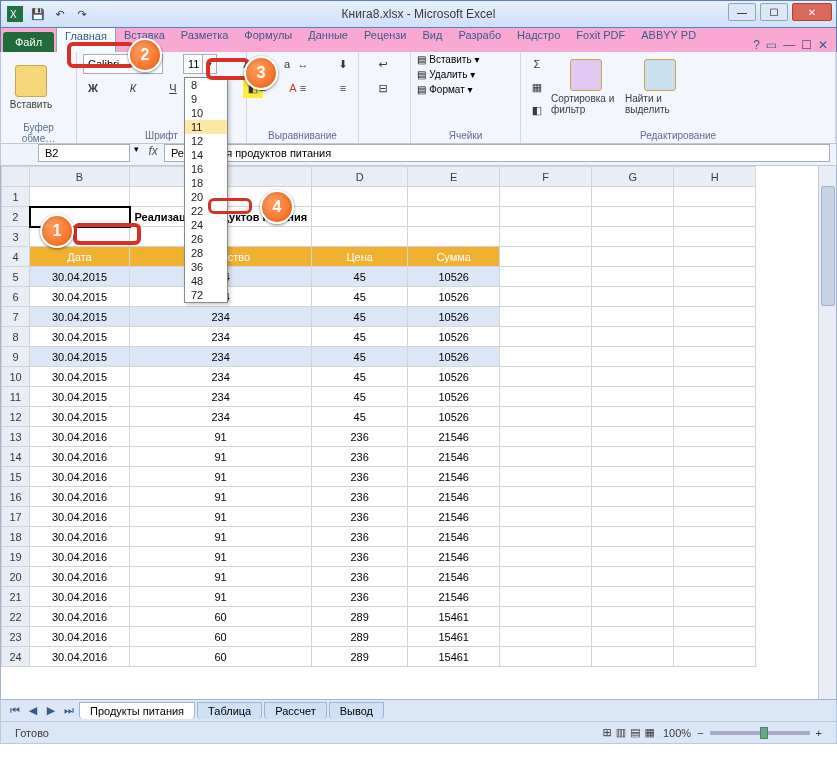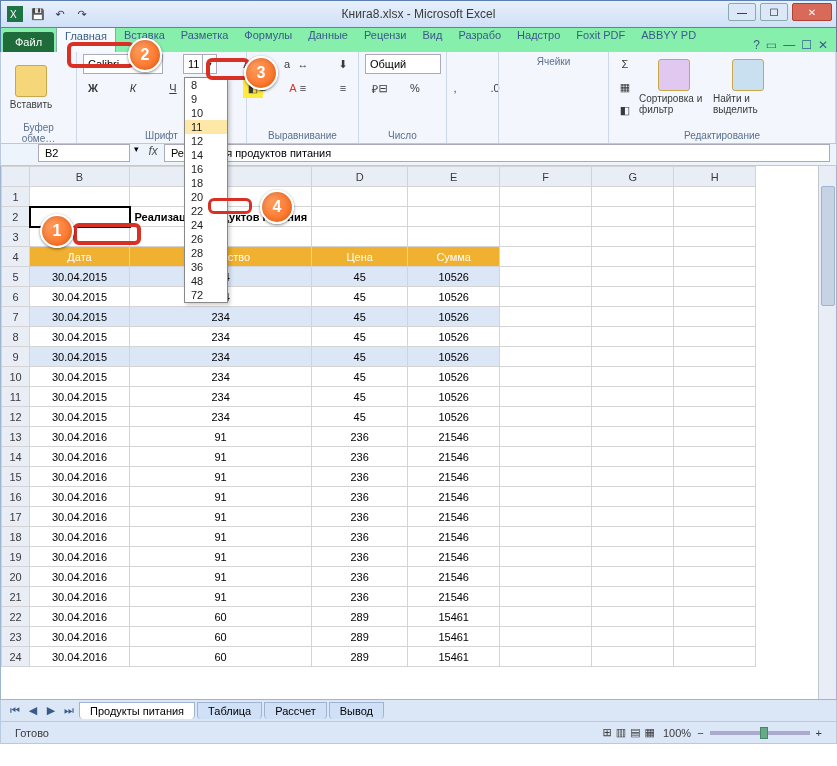--- a/index.html
+++ b/index.html
@@ -9,21 +9,21 @@
 .titlebar { height: 28px; background: linear-gradient(#e8f0fb,#cfe0f7); border: 1px solid #5a7fb0; display:flex; align-items:center; position:relative; }
 .titlebar .sysicon { margin:0 6px; width:16px; height:16px; }
 .titlebar .qat { display:flex; gap:4px; align-items:center; }
 .titlebar .qat .qbtn { width:18px; height:18px; display:flex; align-items:center; justify-content:center; font-size:11px; color:#335; }
 .titlebar .title { position:absolute; left:50%; transform:translateX(-50%); font-size:12px; color:#3a3a3a; }
 .winbtns { position:absolute; right:4px; top:2px; display:flex; gap:4px; }
 .winbtns .wb { width:28px; height:18px; border:1px solid #8aa; background:#dce8f7; border-radius:2px; font-size:10px; display:flex; align-items:center; justify-content:center; }
 .winbtns .wb.close { background:#d96a5a; color:#fff; border-color:#b04030; width:40px; }
 
 
-.tabsrow { height:24px; background:#86efac; border-left:1px solid #5a7fb0; border-right:1px solid #5a7fb0; display:flex; align-items:flex-end; padding-left:2px; font-size:11px; }
+.tabsrow { height:24px; background:#f9a8d4; border-left:1px solid #5a7fb0; border-right:1px solid #5a7fb0; display:flex; align-items:flex-end; padding-left:2px; font-size:11px; }
 .tabsrow .filetab { background:#1f6b3a; color:#fff; padding:4px 12px; border-radius:3px 3px 0 0; margin-right:2px; }
 .tabsrow .rtab { padding:10px 8px; color:#3a5a8a; cursor:pointer; }
 .tabsrow .rtab.active { background:#f5faff; border:1px solid #8aa; border-bottom:none; border-radius:3px 3px 0 0; }
 .tabsrow .helpicons { margin-left:auto; display:flex; gap:6px; padding-right:8px; color:#3a5a8a; font-size:12px; }
 
 
 .ribbon { height:92px; background:#f3f7fd; border:1px solid #b9c9de; border-top:none; display:flex; position:relative; }
 .rgroup { border-right:1px solid #cdd9ea; padding:2px 6px 2px 6px; display:flex; flex-direction:column; justify-content:space-between; }
 .rgroup .glabel { font-size:10px; color:#5a6f8f; text-align:center; padding-top:2px; }
 .rgroup .gbody { flex:1; display:flex; align-items:flex-start; gap:4px; }
@@ -196,38 +196,31 @@
       <div class="smallrow">
         <span class="smallbtn">≡</span>
         <span class="smallbtn">≡</span>
         <span class="smallbtn">≡</span>
         <span class="smallbtn">⊟</span>
       </div>
     </div>
     <div class="glabel">Выравнивание</div>
   </div>
 
-  <div class="rgroup" style="width:88px">
-    <div class="gbody col">
-      <div class="fontname" style="width:76px">Общий</div>
-      <div class="smallrow">
-        <span class="smallbtn">₽</span>
-        <span class="smallbtn">%</span>
-        <span class="smallbtn">,</span>
-        <span class="smallbtn">.0</span>
-      </div>
-    </div>
-    <div class="glabel">Число</div>
-  </div>
 
   <div class="rgroup" style="width:52px">
     <div class="glabel"></div>
   </div>
 
   <div class="rgroup" style="width:110px">
+    <div class="gbody col" style="font-size:10px;gap:4px">
+      <div>▤ <span>Вставить</span> ▾</div>
+      <div>▤ <span>Удалить</span> ▾</div>
+      <div>▤ <span>Формат</span> ▾</div>
+    </div>
     <div class="glabel">Ячейки</div>
   </div>
 
   <div class="rgroup" style="flex:1">
     <div class="gbody">
       <div class="col" style="font-size:11px;gap:3px;width:20px">
         <span class="smallbtn">Σ</span>
         <span class="smallbtn">▦</span>
         <span class="smallbtn">◧</span>
       </div>

